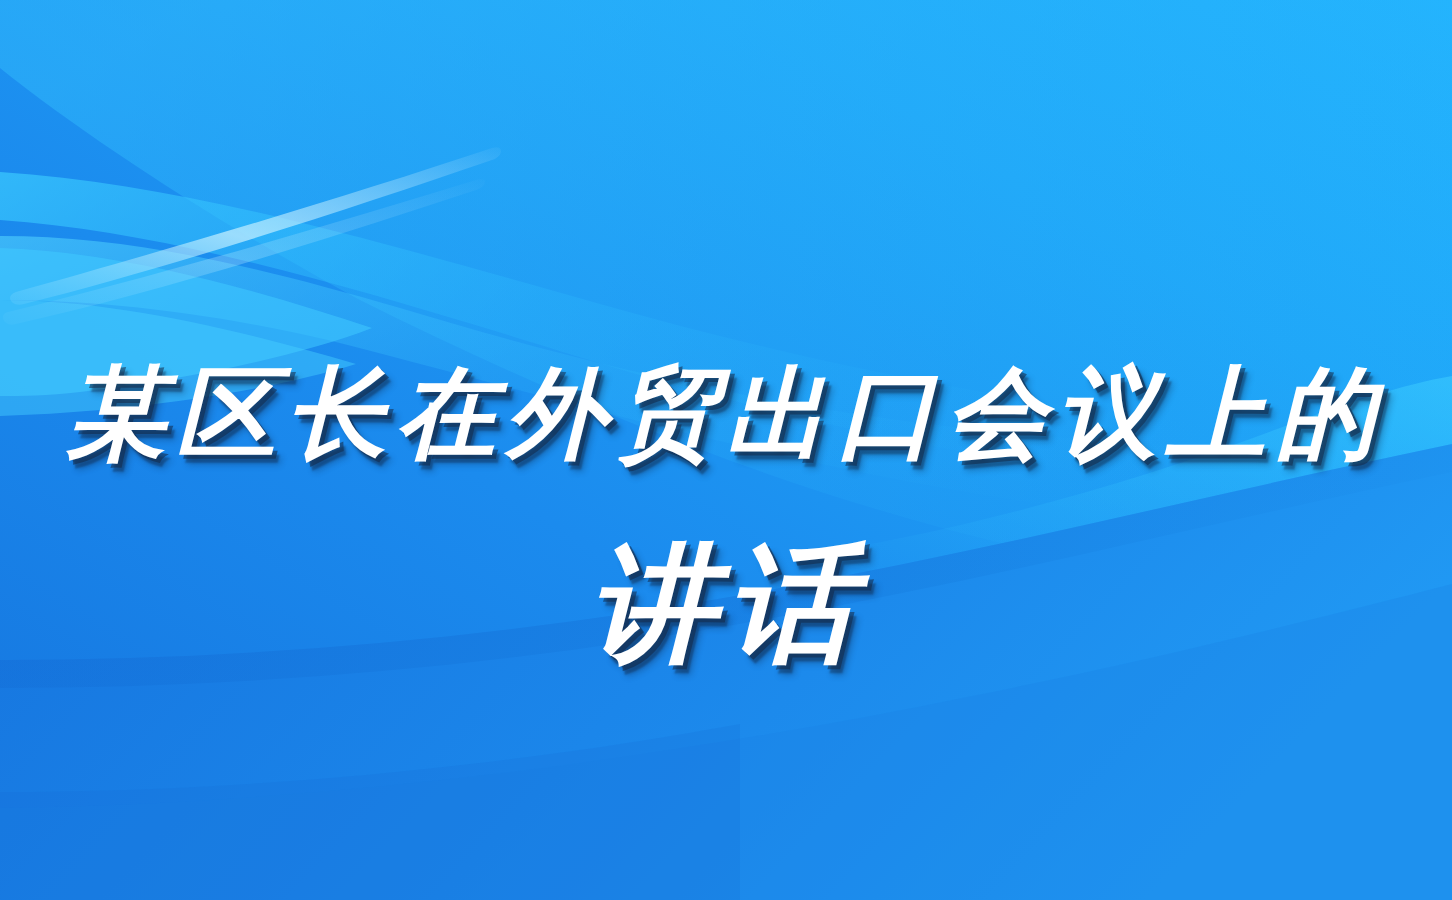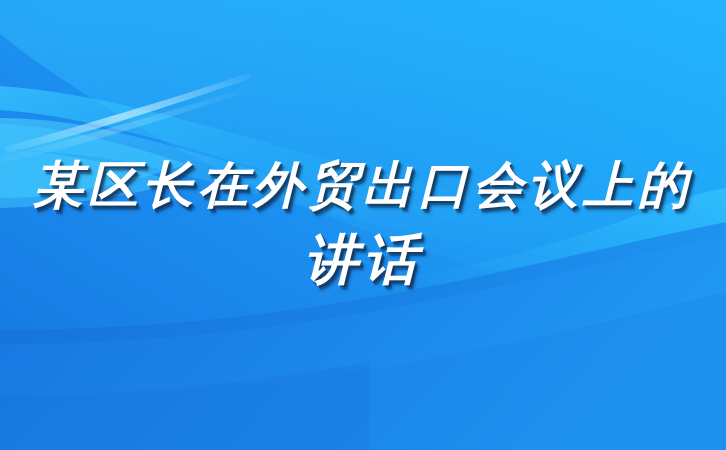--- a/index.html
+++ b/index.html
@@ -46,24 +46,25 @@
     font-weight: bold;
     font-size: 50px;
     line-height: 74px;
     letter-spacing: 5px;
     font-style: italic;
     white-space: nowrap;
     text-shadow:
        2px 2px 0 rgba(20,40,70,0.55),
        3px 4px 1px rgba(15,35,65,0.40),
        4px 5px 3px rgba(10,30,60,0.28);
+    margin-top: 22px;
   }
 
   #line-1 { font-size: 50px; }
-  #line-2 { font-size: 54px; }
+  #line-2 { font-size: 64px; }
 </style>
 </head>
 <body>
 
 <div id="banner">
 
   <svg class="bg-layer" viewBox="0 0 726 450" preserveAspectRatio="none" xmlns="http://www.w3.org/2000/svg">
     <defs>
       <linearGradient id="gBase" x1="0" y1="1" x2="1" y2="0">
         <stop offset="0%" stop-color="#1574de"></stop>

